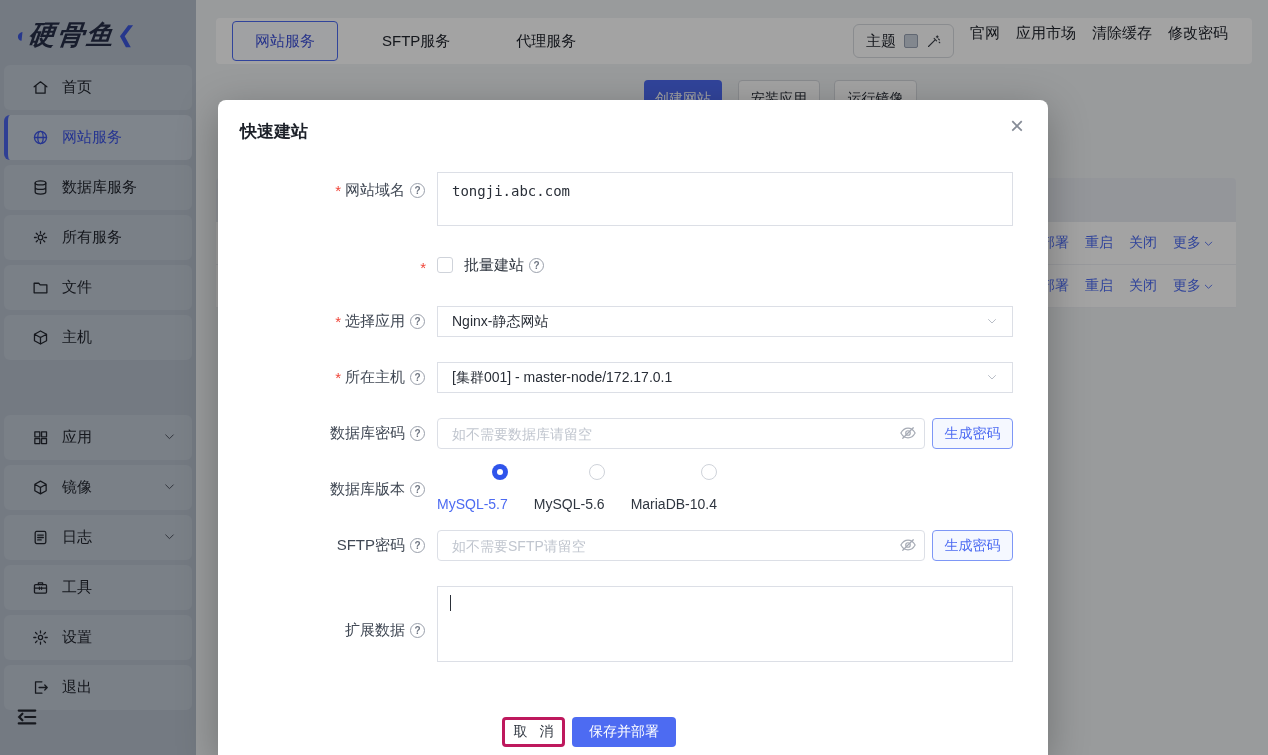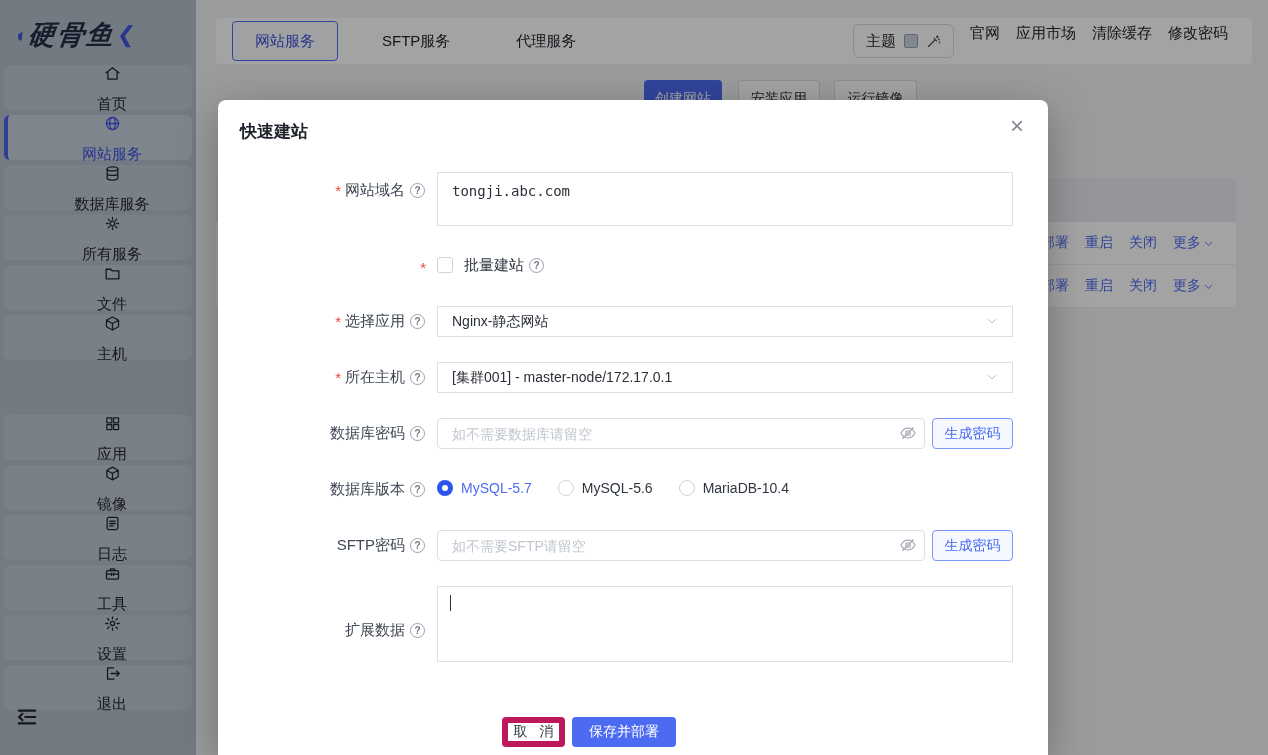--- a/index.html
+++ b/index.html
@@ -8,21 +8,21 @@
   .app { position:absolute; inset:0; width:1268px; height:755px; background:#f0f2f5; }
 
   
   .sidebar { position:absolute; left:0; top:0; width:196px; height:755px; background:#b6bfcc; }
   .logo { position:absolute; left:14px; top:16px; height:38px; display:flex; align-items:center; gap:2px;
           font-style:italic; font-weight:900; transform:skewX(-6deg); }
   .logo .swoosh-l { color:#3c56dc; font-size:20px; }
   .logo .logo-text { color:#272e47; font-size:27px; letter-spacing:2px; }
   .logo .swoosh-r { color:#3c56dc; font-size:22px; font-weight:900; }
   .nav-item { position:absolute; left:4px; width:188px; height:45px; background:#bfc8d4; border-radius:6px;
-              display:flex; align-items:center; padding-left:28px; gap:13px; color:#23272f; font-size:15px; cursor:pointer;flex-direction:column; }
+              display:flex; align-items:center; padding-left:28px; gap:13px; color:#23272f; font-size:15px; cursor:pointer; }
   .nav-item .nv-icon { width:17px; height:17px; display:inline-flex; flex:0 0 17px; }
   .nav-item svg { width:17px; height:17px; stroke:currentColor; fill:none; stroke-width:1.8; stroke-linecap:round; stroke-linejoin:round; }
   .nav-item.active { background:#c7d0dc; color:#3c53e2; border-left:4px solid #4a63e8; padding-left:24px; }
   .nav-item .chev { margin-left:auto; margin-right:16px; }
   .nav-item .chev svg { width:13px; height:13px; stroke:#4a505c; }
   .collapse-btn { position:absolute; left:16px; top:706px; width:24px; height:24px; cursor:pointer; }
   .collapse-btn svg { width:22px; height:22px; stroke:#23272f; stroke-width:2.4; fill:none; stroke-linecap:round; }
 
   
   .header-band { position:absolute; left:216px; top:18px; width:1036px; height:46px; background:#ffffff; border-radius:4px;
@@ -85,32 +85,32 @@
 
   .pw-input { position:absolute; left:219px; width:488px; height:31px; border:1px solid #dcdfe6; border-radius:4px;
               font-size:14px; color:#2a2f38; padding:0 36px 0 14px; outline:none; }
   .pw-input::placeholder { color:#c1c6cf; }
   .eye { position:absolute; width:18px; height:18px; cursor:pointer; }
   .eye svg { width:18px; height:18px; stroke:#a6abb5; stroke-width:1.6; fill:none; stroke-linecap:round; }
   .gen-btn { position:absolute; left:714px; width:81px; height:31px; background:#f5f8ff; border:1px solid #7e97f6;
              border-radius:4px; color:#4d6bf2; font-size:14px; display:flex; align-items:center; justify-content:center; cursor:pointer; }
 
   .radio-row { position:absolute; left:219px; display:flex; align-items:center; gap:26px; height:18px; }
-  .radio-opt { display:flex; align-items:flex-end; gap:8px; font-size:14px; color:#2f3640; cursor:pointer; }
+  .radio-opt { display:flex; align-items:flex-end; gap:16px; font-size:14px; color:#2f3640; cursor:pointer;flex-direction:column; }
   .radio-opt.sel { color:#4d6bf2; }
   .rb { width:16px; height:16px; border-radius:50%; border:1px solid #cfd3da; background:#fff; }
   .radio-opt.sel .rb { border:none; background:#2f54eb; position:relative; }
   .radio-opt.sel .rb::after { content:""; position:absolute; left:5px; top:5px; width:6px; height:6px; border-radius:50%; background:#fff; }
 
   .ext-ta { height:76px; padding:8px 12px; }
   .caret { display:inline-block; width:1px; height:16px; background:#2a2f38; }
 
   .modal-footer-btn { position:absolute; height:30px; border-radius:4px; font-size:14px; display:flex; align-items:center;
                       justify-content:center; cursor:pointer; }
-  .cancel-btn { left:284px; top:617px; width:63px; background:#fff; border:6px solid #be185d; color:#2f3640; letter-spacing:4px; padding-left:4px; }
+  .cancel-btn { left:284px; top:617px; width:63px; background:#fff; border:3px solid #be185d; color:#2f3640; letter-spacing:4px; padding-left:4px; }
   .submit-btn { left:354px; top:617px; width:104px; background:#4d6bf2; color:#fff; border:none; }
 </style>
 </head>
 <body>
 
 <div class="app">
 
   <div class="sidebar">
     <div class="logo">
       <span class="swoosh-l">◖</span>

